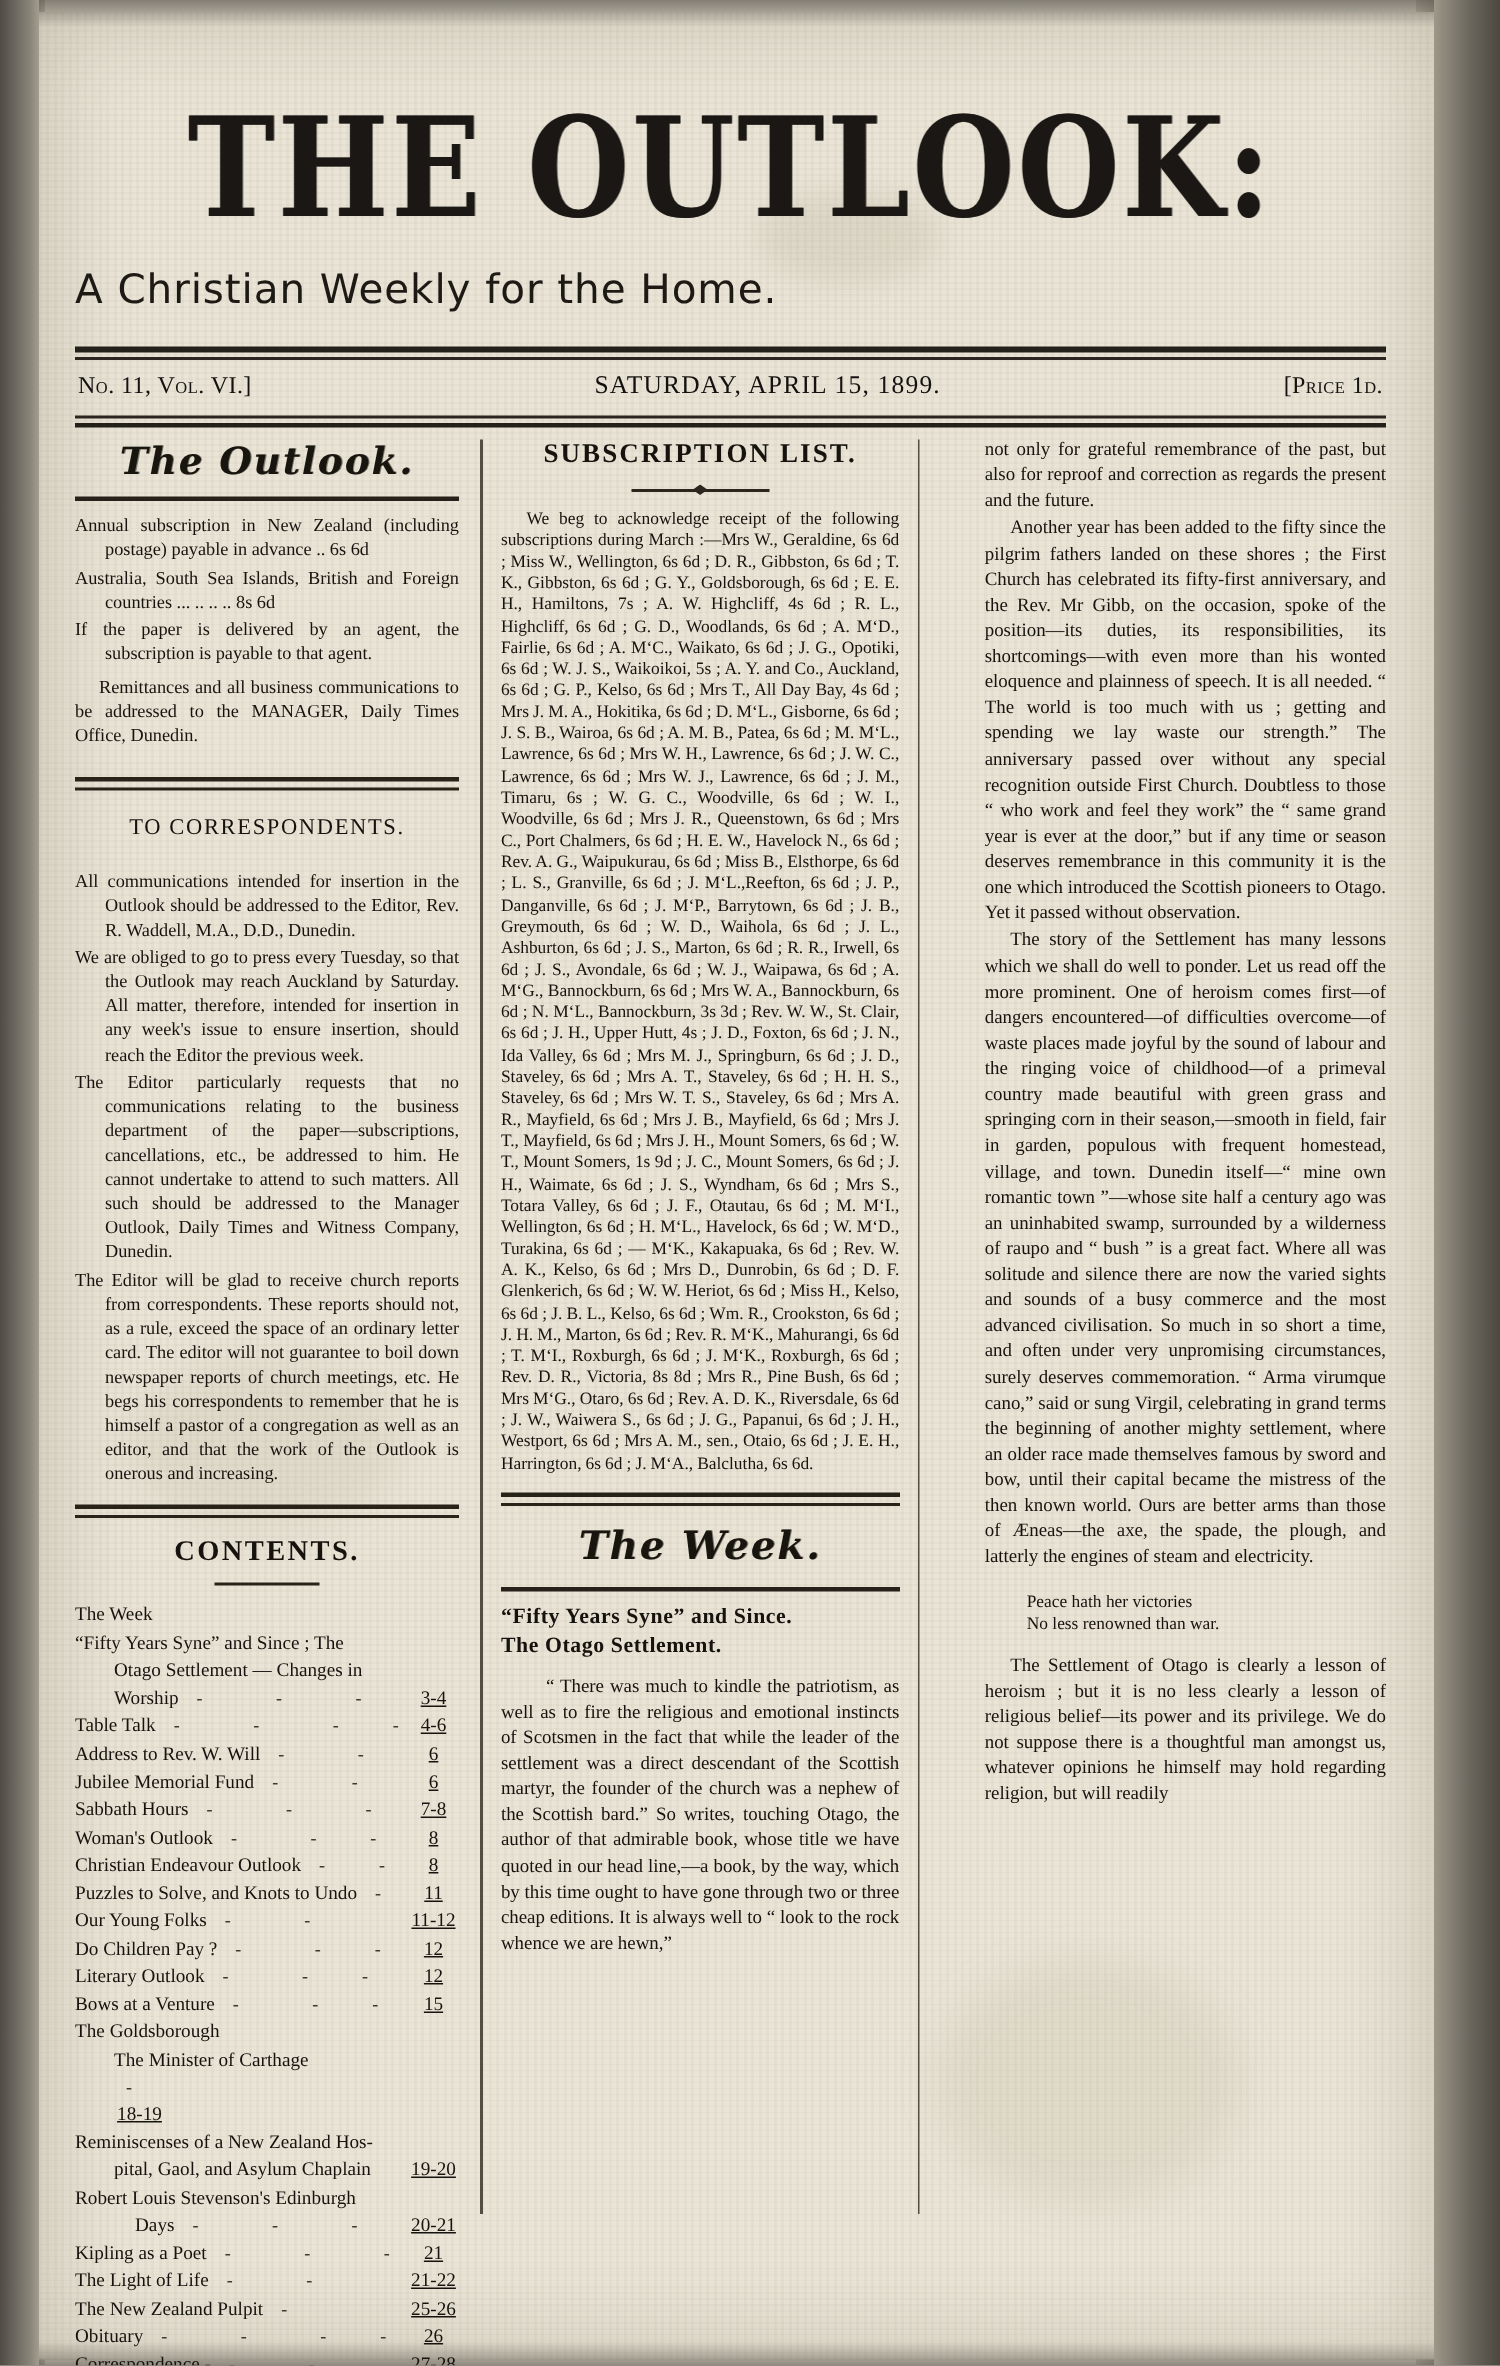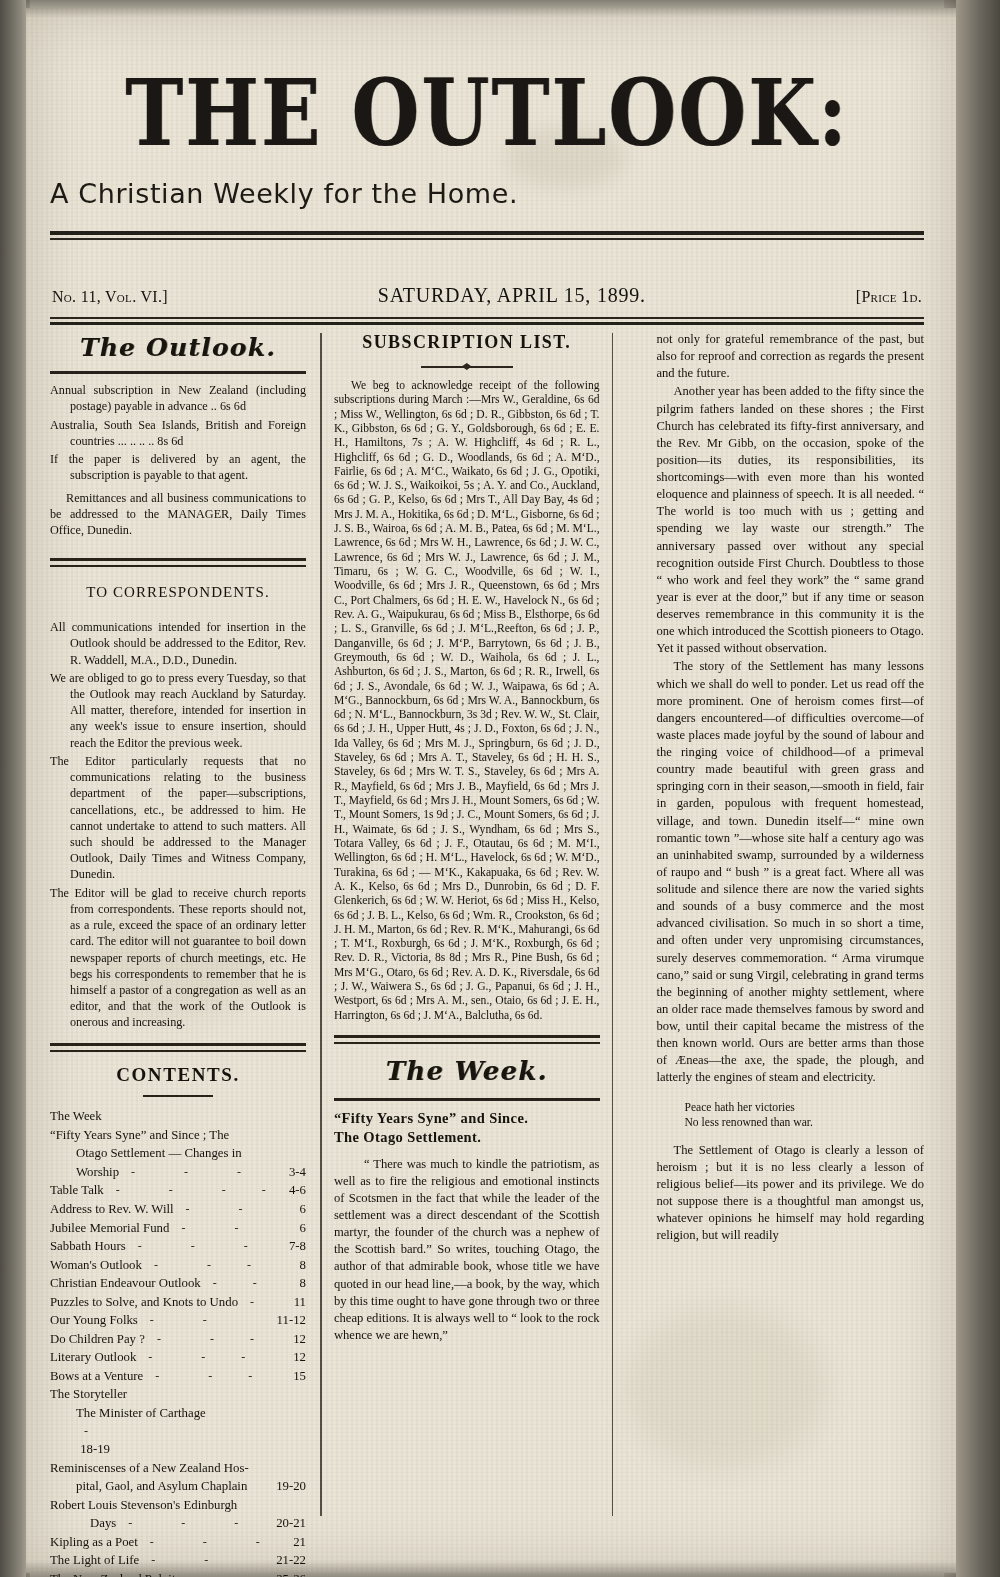--- a/index.html
+++ b/index.html
@@ -104,21 +104,21 @@
   }
   .issue-bar {
     display: flex;
     justify-content: space-between;
     align-items: baseline;
     font-family: "Liberation Serif", serif;
     font-size: 16px;
     padding: 7px 2px 7px 2px;
     letter-spacing: .3px;
   }
-  .issue-bar .mid { font-size: 20px; letter-spacing: .8px; margin-top: 37px; }
+  .issue-bar .mid { font-size: 17px; letter-spacing: .8px; }
   .smallcaps { font-variant: small-caps; }
 
   
   .columns {
     display: flex;
     margin-top: 6px;
     height: 1185px;
   }
   .col {
     position: relative;
@@ -225,22 +225,23 @@
     overflow: hidden;
     color: #2b271f;
     letter-spacing: 10px;
     font-size: 12px;
     text-align: left;
     padding-left: 8px;
     white-space: nowrap;
   }
   .citem .pg {
     min-width: 34px;
-    text-align: right;
+    text-align: center;
     white-space: nowrap;
+    text-decoration: underline;
   }
   .citem.wrap { display: block; }
   .citem.wrap .w1 { display: block; }
   .citem.wrap .w2 {
     display: flex; align-items: baseline; padding-left: 26px;
   }
 
   
   .dense {
     font-size: 11.6px;
@@ -420,21 +421,21 @@
             <span class="pg">12</span>
           </div>
 
           <div class="citem">
             <span class="lbl">Bows at a Venture</span>
             <span class="lead">-&nbsp;&nbsp;&nbsp;-&nbsp;&nbsp;-</span>
             <span class="pg">15</span>
           </div>
 
           <div class="citem">
-            <span class="lbl">The Storyteller</span>
+            <span class="lbl">The Goldsborough</span>
             <span class="lead"></span>
             <span class="pg"></span>
           </div>
 
           <div class="citem" style="padding-left:22px;flex-direction:column;">
             <span class="lbl">The Minister of Carthage</span>
             <span class="lead">-</span>
             <span class="pg">18-19</span>
           </div>
 

